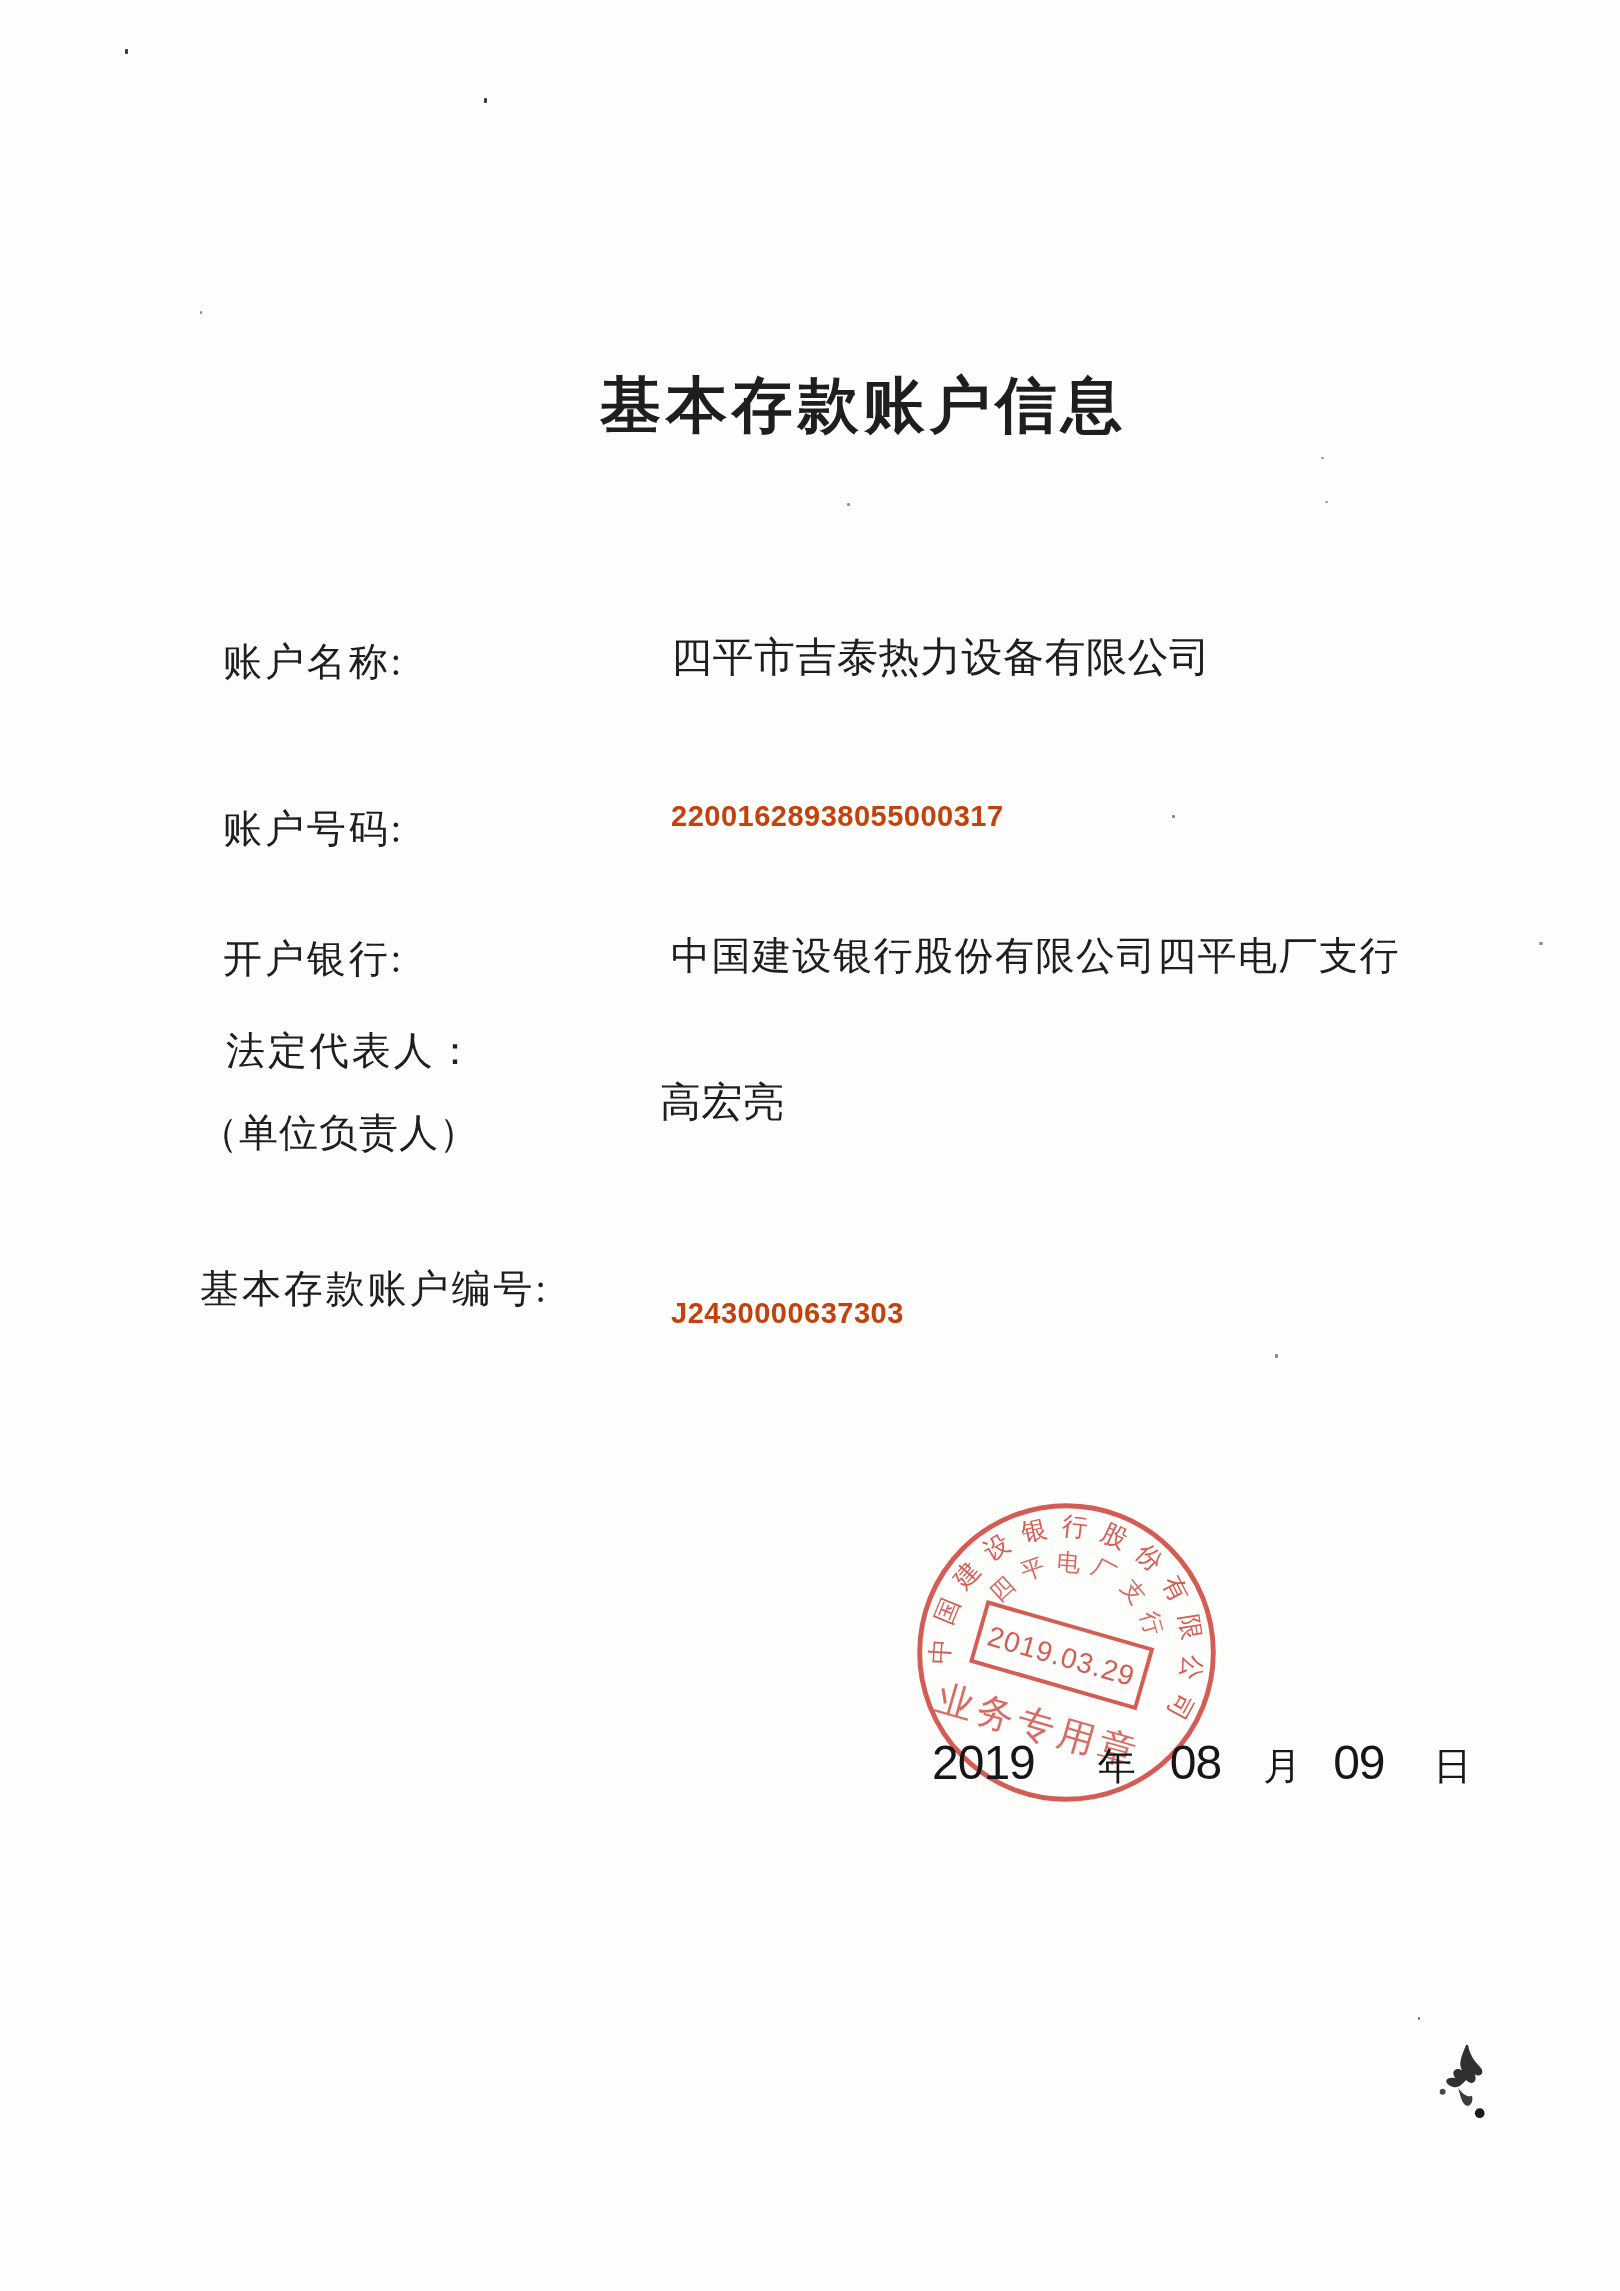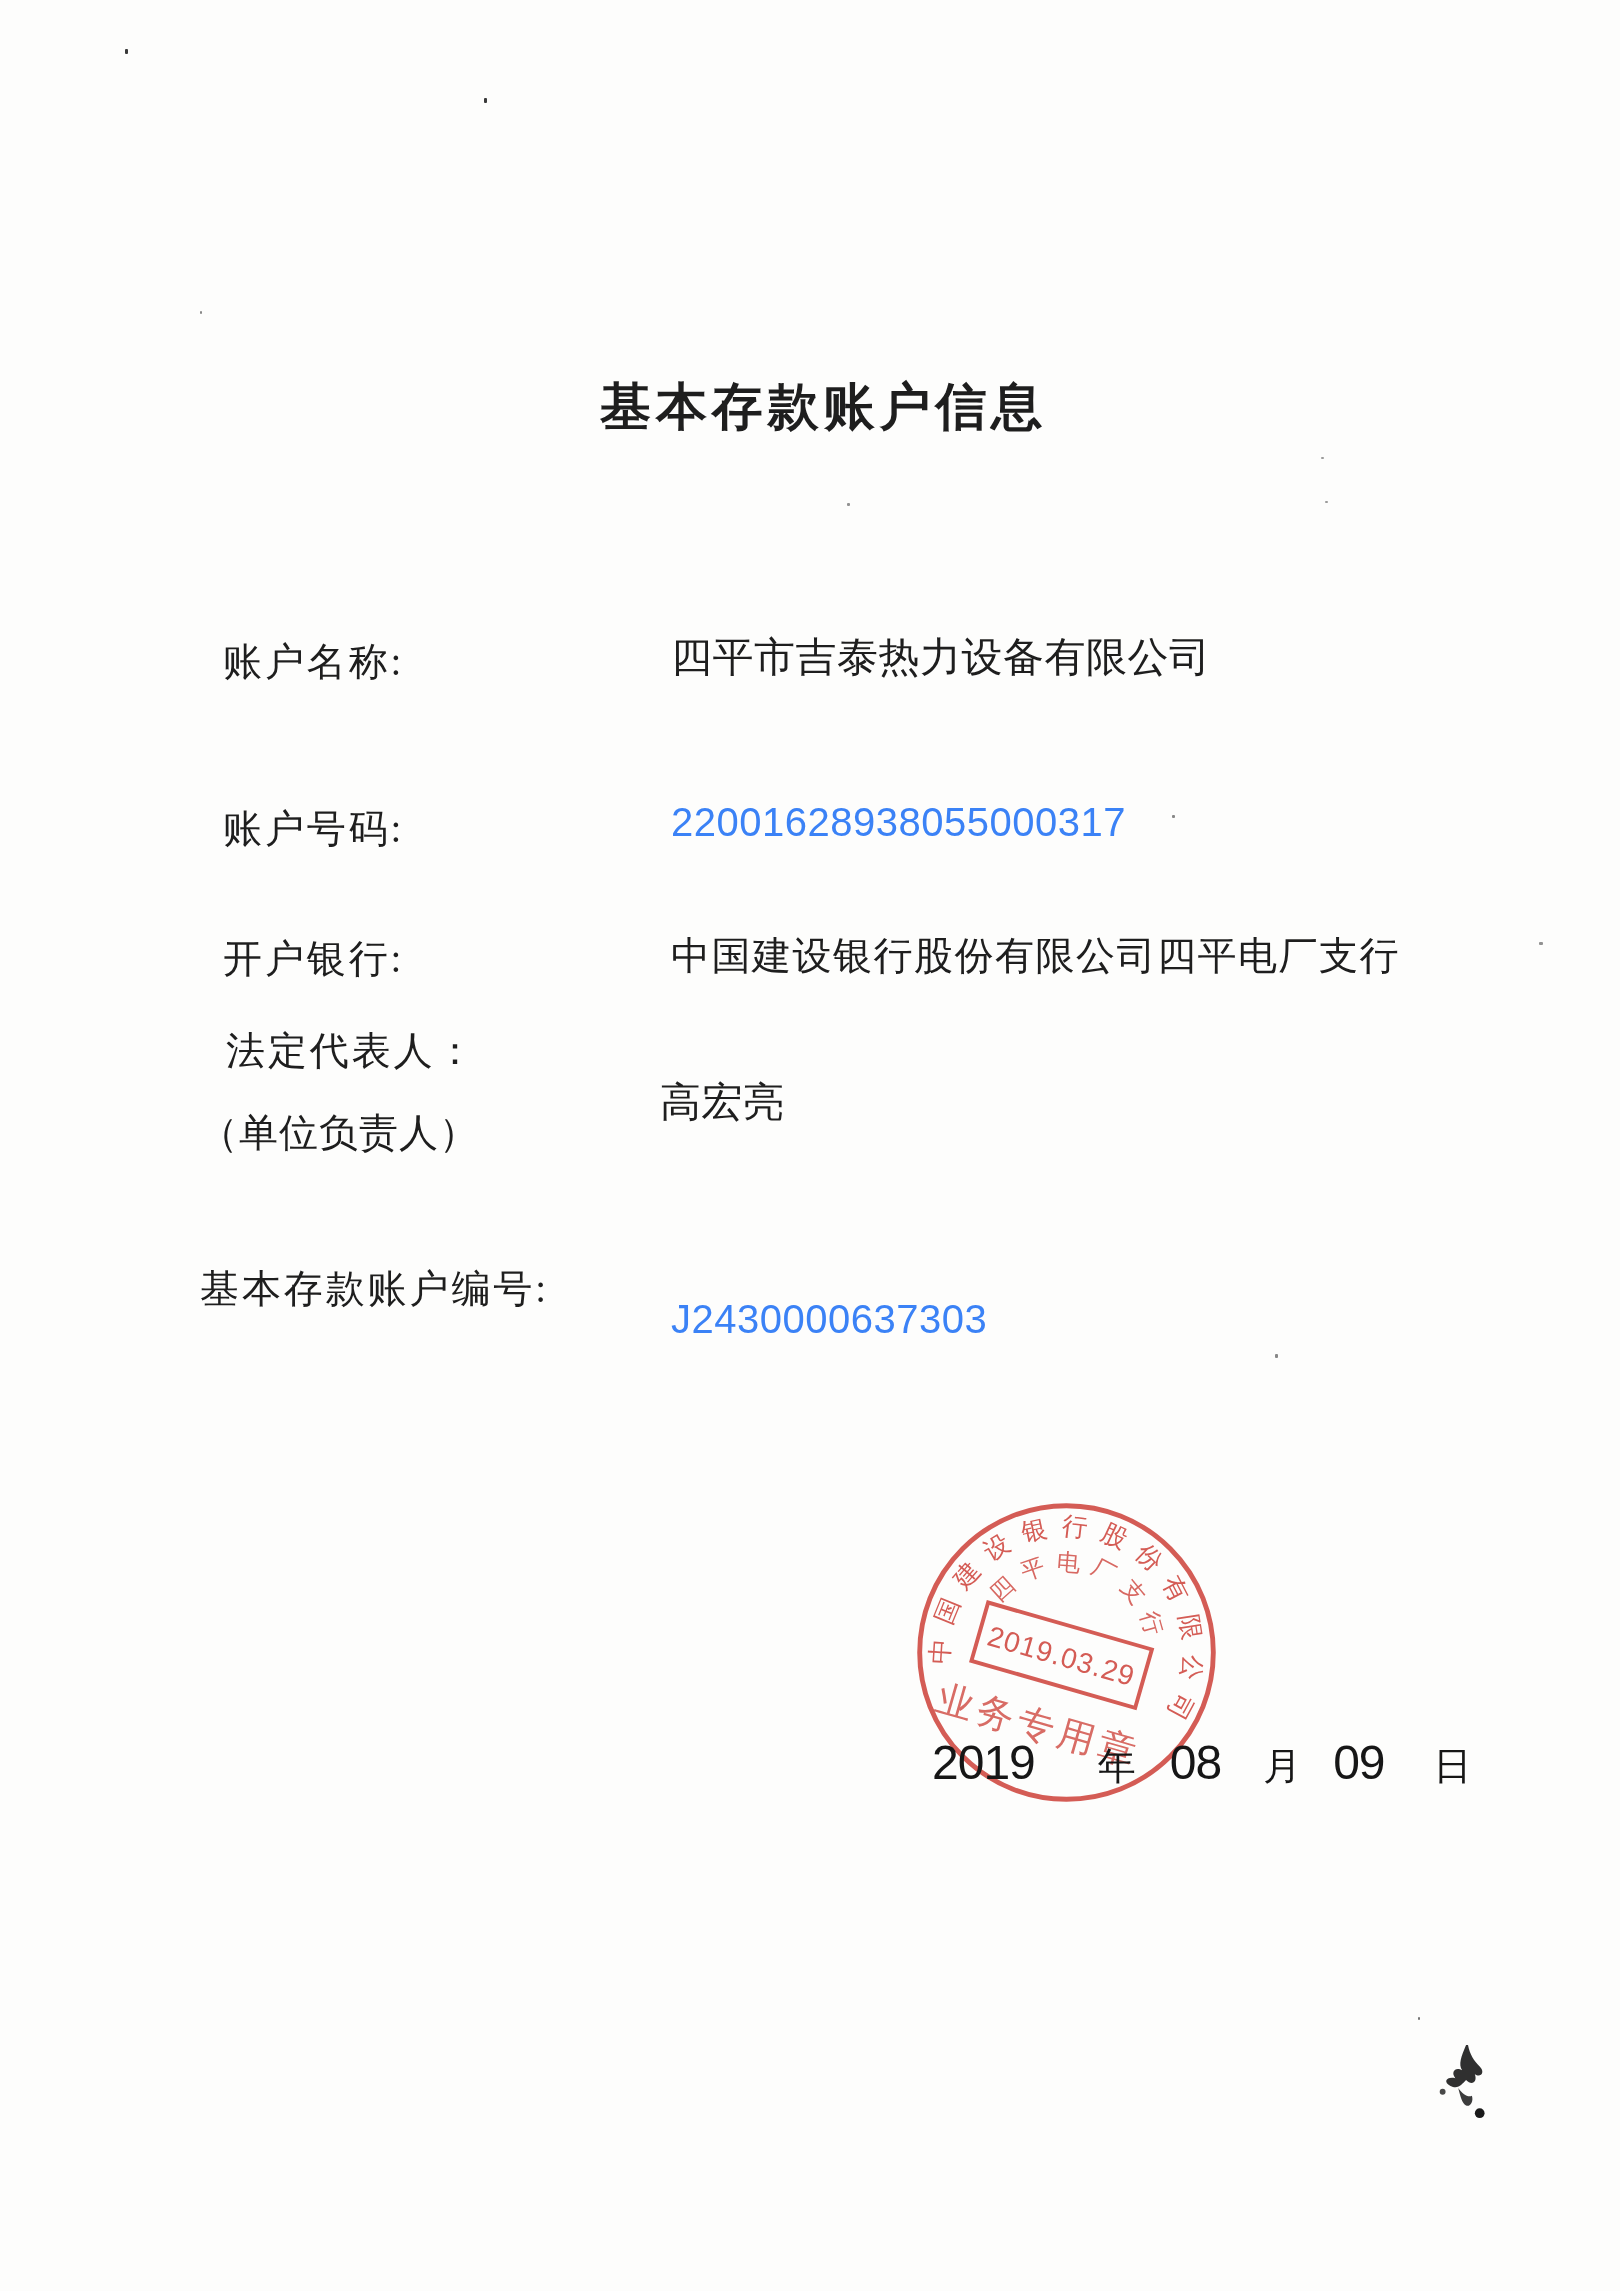--- a/index.html
+++ b/index.html
@@ -7,38 +7,37 @@
     position:relative;
     width:1620px;height:2292px;
     margin:0 auto;
     background:#fdfdfc;
     overflow:hidden;
     font-family:"Liberation Serif","DejaVu Serif",serif;
     color:#1e1e1e;
   }
   .doc-title{
     position:absolute;left:600px;top:365px;
-    font-size:51px;font-weight:700;letter-spacing:4.9px;
+    font-size:61px;font-weight:700;letter-spacing:4.9px;
     white-space:nowrap;
-    margin-top:8px;
   }
   .lbl{
     position:absolute;
     font-size:39px;letter-spacing:2.9px;
     white-space:nowrap;font-weight:500;
   }
   .val{
     position:absolute;
     font-size:41px;letter-spacing:0.5px;
     white-space:nowrap;
   }
   .val.cjk-long{font-size:39px;letter-spacing:1.5px;}
   .val.num{
     font-family:"Liberation Sans","DejaVu Sans",sans-serif;
-    font-size:40px;letter-spacing:0.5px;color:#3b82f6;
+    font-size:29px;letter-spacing:0.5px;color:#c2410c;font-weight:bold;
   }
   .date-line{
     position:absolute;left:932px;top:1735px;
     display:flex;align-items:baseline;
     white-space:nowrap;color:#161616;
   }
   .date-line .dnum{
     font-family:"Liberation Sans","DejaVu Sans",sans-serif;
     font-size:48px;letter-spacing:-1px;
   }

